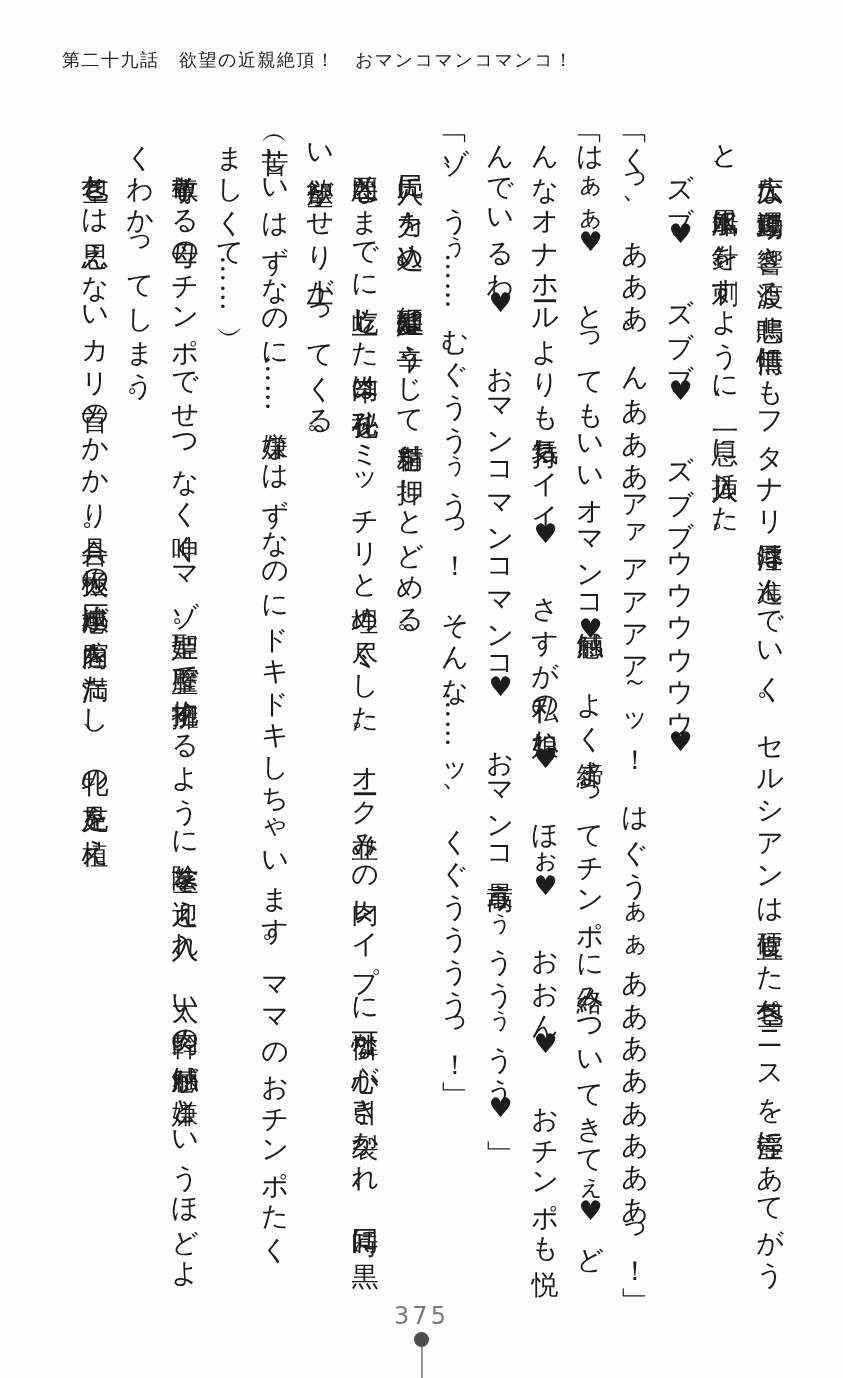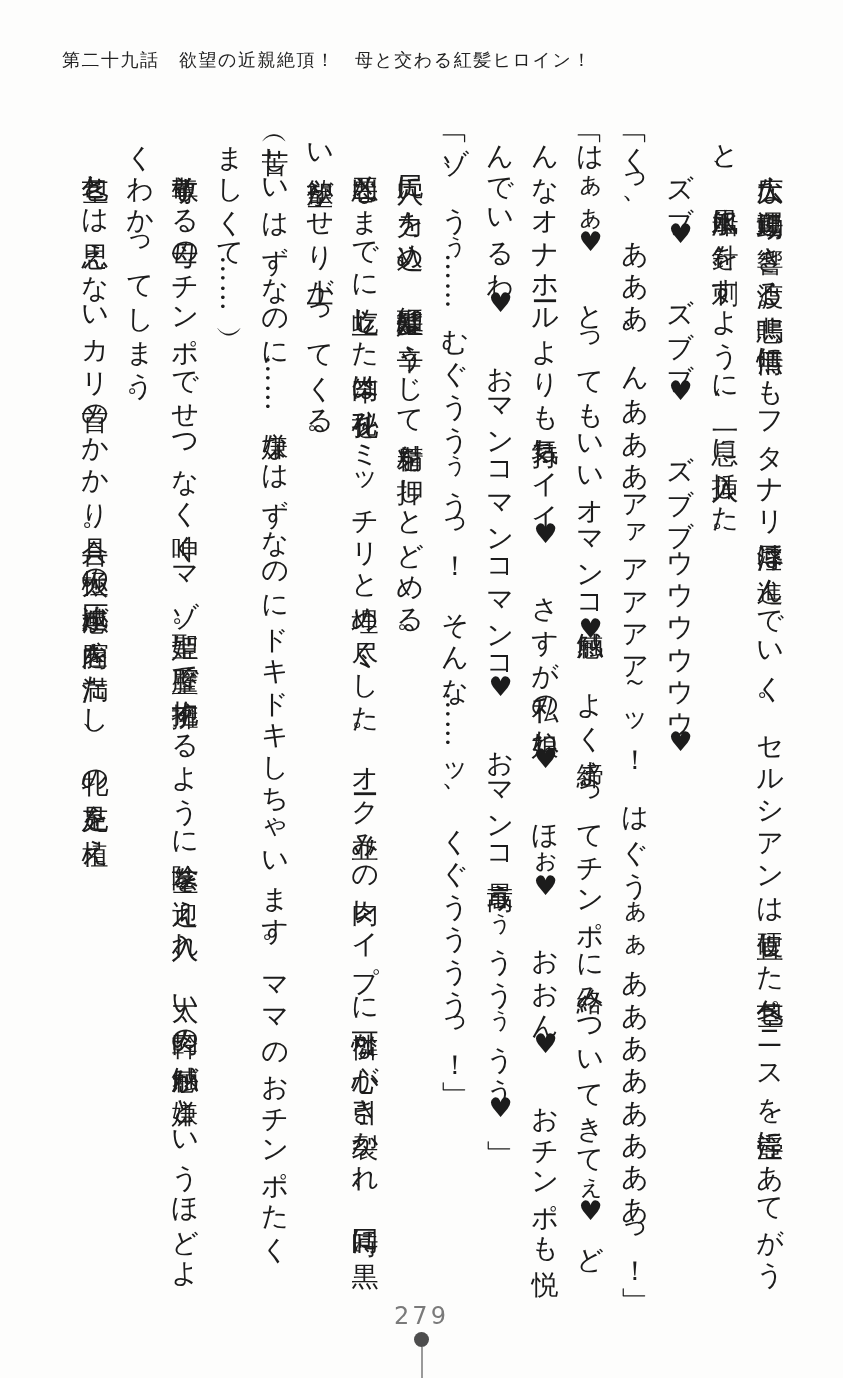--- a/index.html
+++ b/index.html
@@ -71,32 +71,32 @@
   }
   .footer-line {
     width: 2px;
     height: 31px;
     background: #9a9a9a;
   }
 </style>
 </head>
 <body>
 
-<header class="page-header">第二十九話　欲望の近親絶頂！　母と交わる紅髪ヒロイン！</header>
+<header class="page-header">第二十九話　欲望の近親絶頂！　おマンコマンコマンコ！</header>
 
 <main class="body-text">
   <p>　広大な運動場に響き渡る悲鳴。無情にもフタナリ淫辱は進んでいく。セルシアンは硬直した包茎ペニスを淫壺にあてがうと、水風船に針を刺すように、一息に挿入した。</p>
   <p>　ズブ♥　ズブブ♥　ズブブウウウウウウ♥</p>
   <p>「くっ、あああ、んあああアァアアアア～ッ！　はぐうぁぁああああああああっ！」</p>
   <p>「はぁぁ♥　とってもいいオマンコ感触♥　よく締まってチンポに絡みついてきてぇ♥どんなオナホールよりも気持ちイイ♥　さすが私の娘ね♥　ほぉ♥　おおん♥　おチンポも悦んでいるわ♥　おマンコマンコマンコ♥　おマンコ最高うぅううぅうう♥」</p>
   <p>「ゾ、うぅ……むぐううぅうっ！　そんな……ッ、くぐううううっ！」</p>
   <p>　尻穴に力を込め、紅髪聖姫は辛うじて射精を押しとどめる。</p>
   <p>　凶悪なまでに屹立した肉竿は秘孔をミッチリと埋め尽くした。オーク並みの肉レイプに可憐な心が引き裂かれ、同時に黒い欲望がせり上がってくる。</p>
   <p>（苦しいはずなのに……嫌なはずなのにドキドキしちゃいます。ママのおチンポたくましくて……）</p>
   <p>　尊敬する母のチンポでせつなく呻くマゾ聖姫。膣壁で抱擁するように陰茎を迎え入れ、太い肉幹の感触が嫌というほどよくわかってしまう。</p>
   <p>　包茎とは思えないカリ首のかかり具合。極太の圧迫感が膣内を満たし、牝の充足を植え</p>
 </main>
 
 <footer class="page-footer">
-  <div class="page-number">279</div>
+  <div class="page-number">375</div>
   <div class="footer-dot"></div>
   <div class="footer-line"></div>
 </footer>
 
 </body></html>

